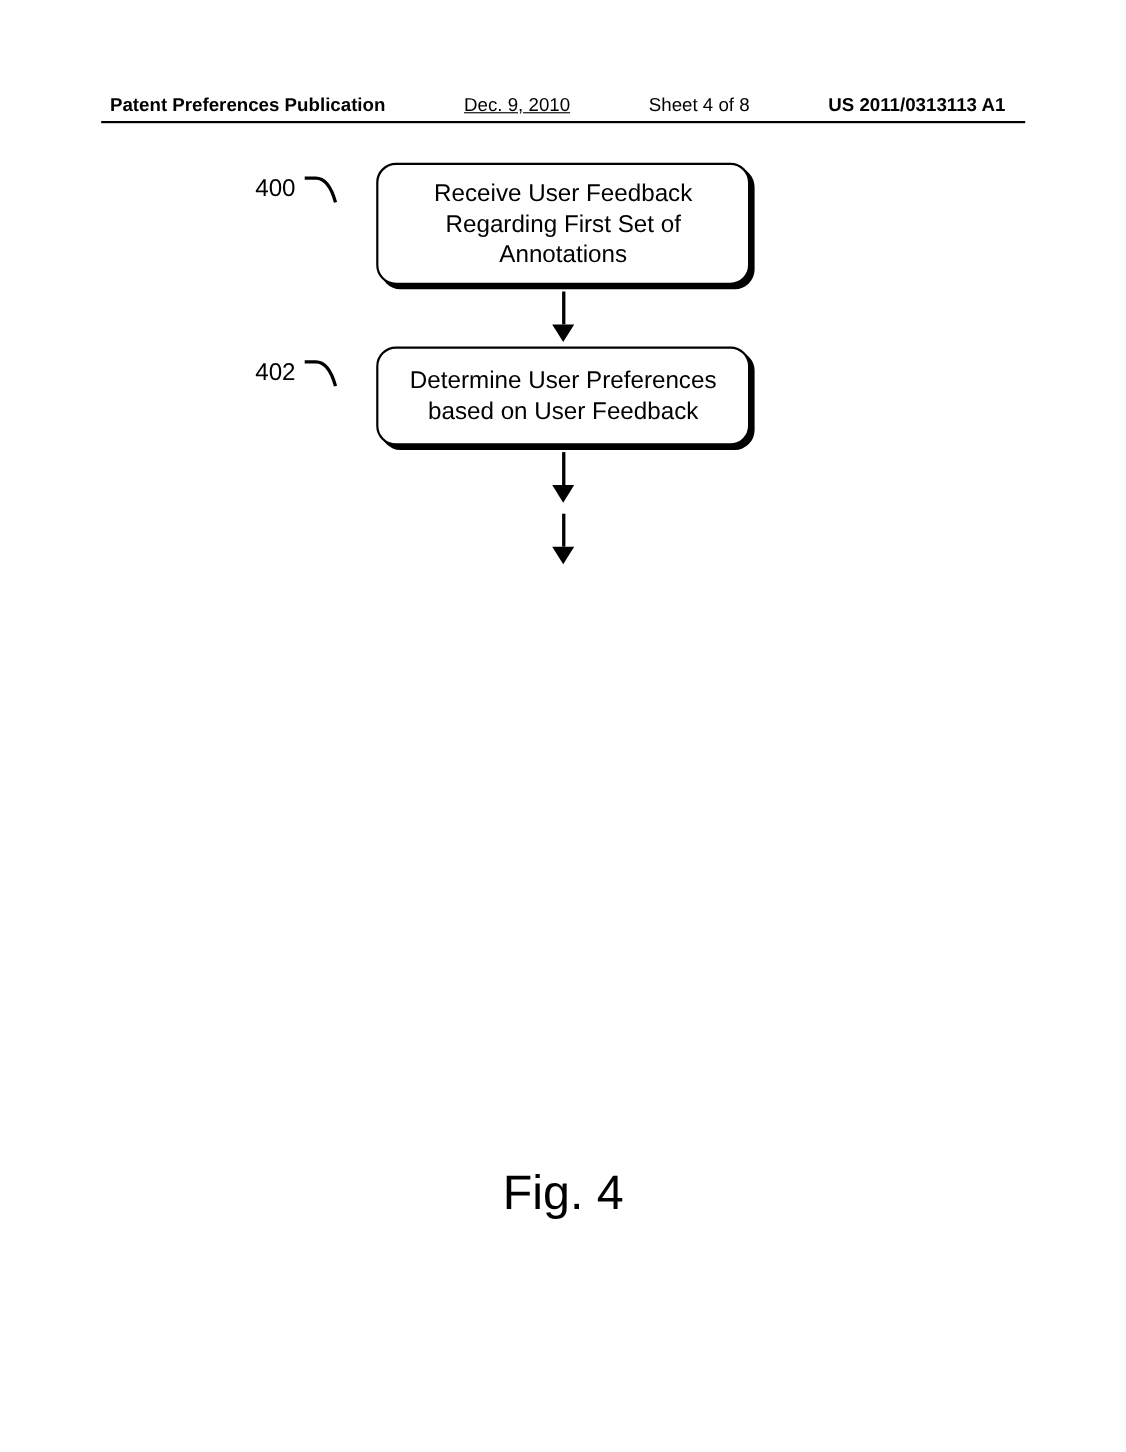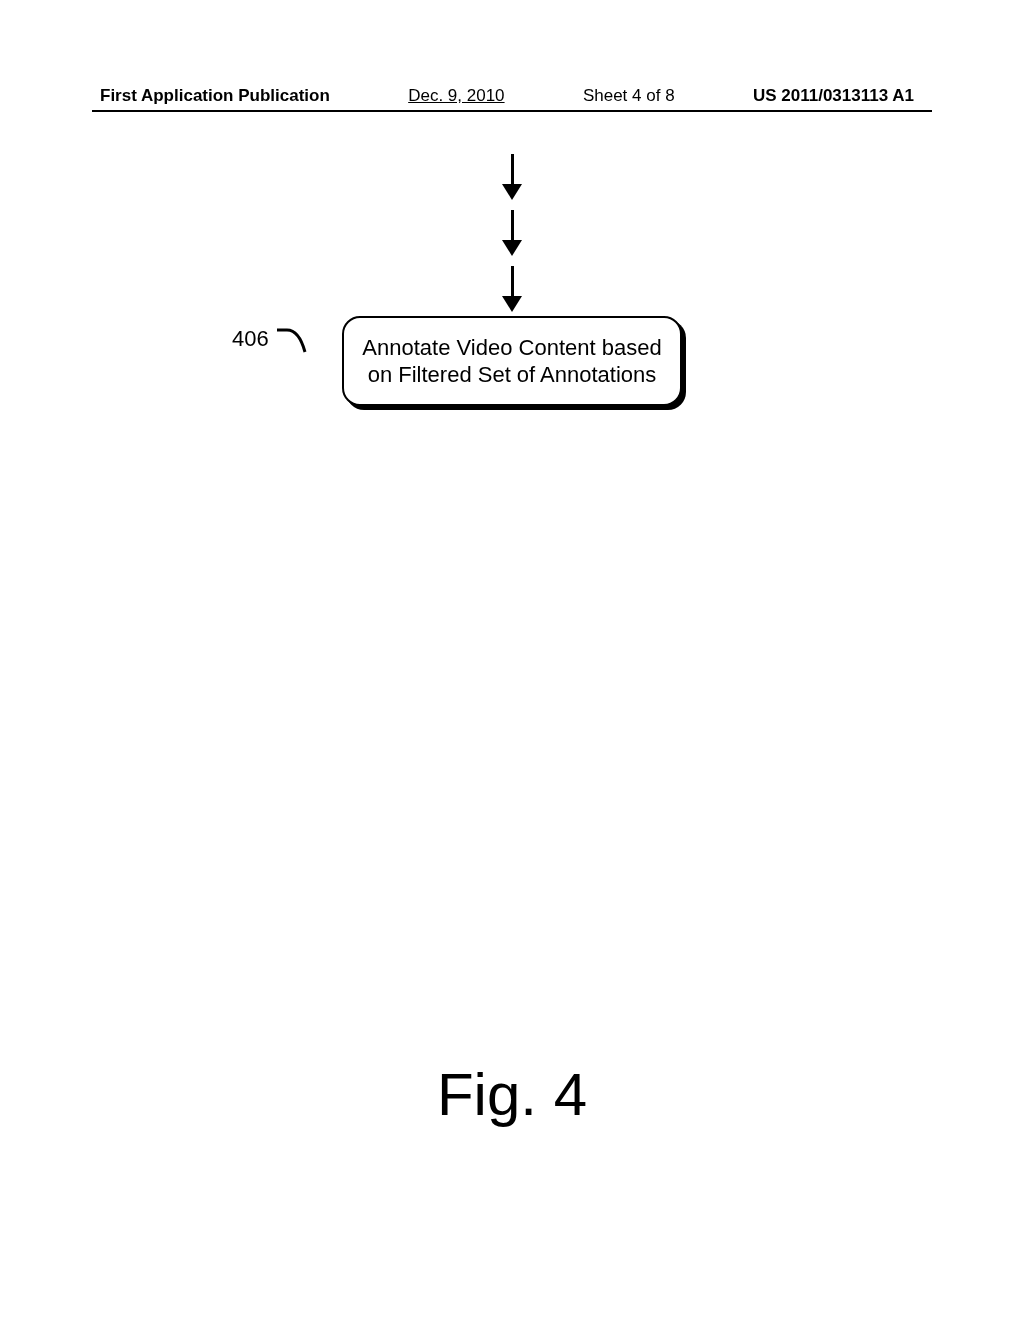--- a/index.html
+++ b/index.html
@@ -87,60 +87,69 @@
   }
   .leader-svg {
     width: 40px; height: 32px;
     display: block;
   }
   .figcap {
     position: absolute;
     top: 1060px;
     left: 0; right: 0;
     text-align: center;
-    font-size: 60px;
+    font-size: 44px;
     font-family: Arial, sans-serif;
   }
 </style>
 </head>
 <body>
 
 <div class="header">
-  <div class="pub">First Application Publication</div>
+  <div class="pub">Patent Preferences Publication</div>
   <div class="date">Dec. 9, 2010</div>
   <div class="sheet">Sheet 4 of 8</div>
   <div class="docnum">US 2011/0313113 A1</div>
 </div>
 <div class="rule"></div>
 
 <div class="flow">
 
+  <div class="step">
+    <div class="reflabel">
+      <span>400</span>
+      <svg class="leader-svg" viewBox="0 0 40 32">
+          <path d="M2 6 L12 6 Q24 6 30 28" stroke="#000" stroke-width="3" fill="none"></path>
+        </svg>
+    </div>
+    <div class="box">Receive User Feedback Regarding First Set of Annotations</div>
+  </div>
+
+  <div class="arrow">
+      <div class="shaft"></div>
+      <div class="head"></div>
+    </div>
+
+  <div class="step">
+    <div class="reflabel">
+      <span>402</span>
+      <svg class="leader-svg" viewBox="0 0 40 32">
+          <path d="M2 6 L12 6 Q24 6 30 28" stroke="#000" stroke-width="3" fill="none"></path>
+        </svg>
+    </div>
+    <div class="box">Determine User Preferences based on User Feedback</div>
+  </div>
 
   <div class="arrow">
       <div class="shaft"></div>
       <div class="head"></div>
     </div>
 
 
   <div class="arrow">
       <div class="shaft"></div>
       <div class="head"></div>
     </div>
 
 
-  <div class="arrow">
-      <div class="shaft"></div>
-      <div class="head"></div>
-    </div>
-
-  <div class="step">
-    <div class="reflabel">
-      <span>406</span>
-      <svg class="leader-svg" viewBox="0 0 40 32">
-          <path d="M2 6 L12 6 Q24 6 30 28" stroke="#000" stroke-width="3" fill="none"></path>
-        </svg>
-    </div>
-    <div class="box">Annotate Video Content based on Filtered Set of Annotations</div>
-  </div>
-
 </div>
 
 <div class="figcap">Fig. 4</div>
 
 </body></html>

